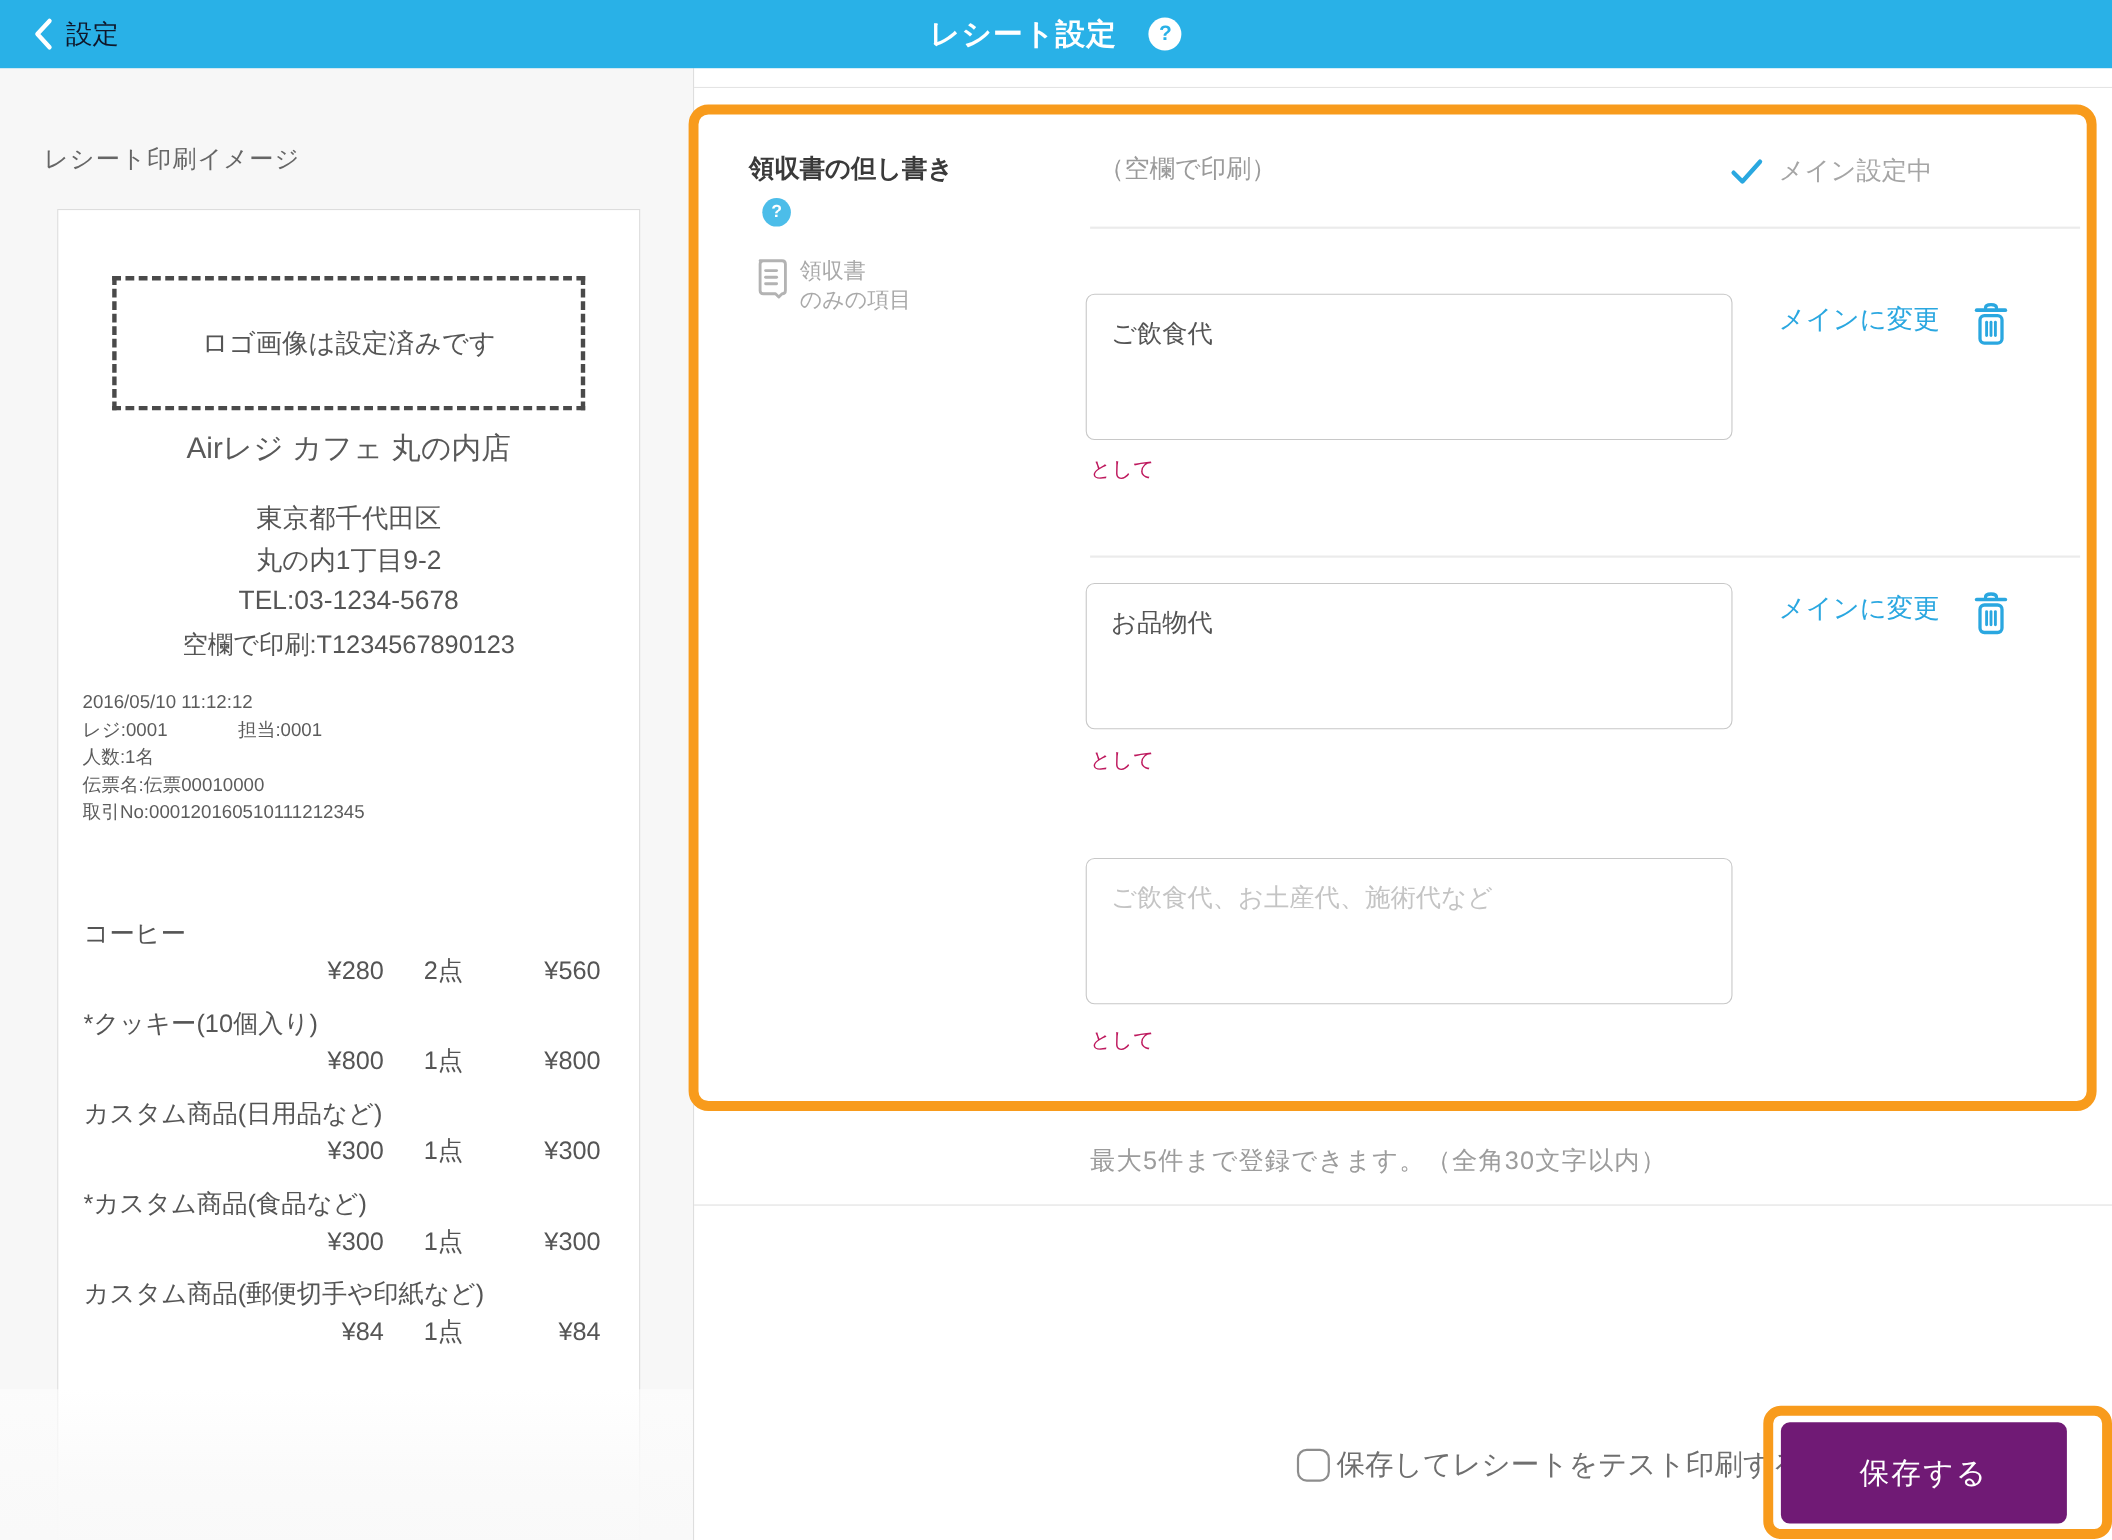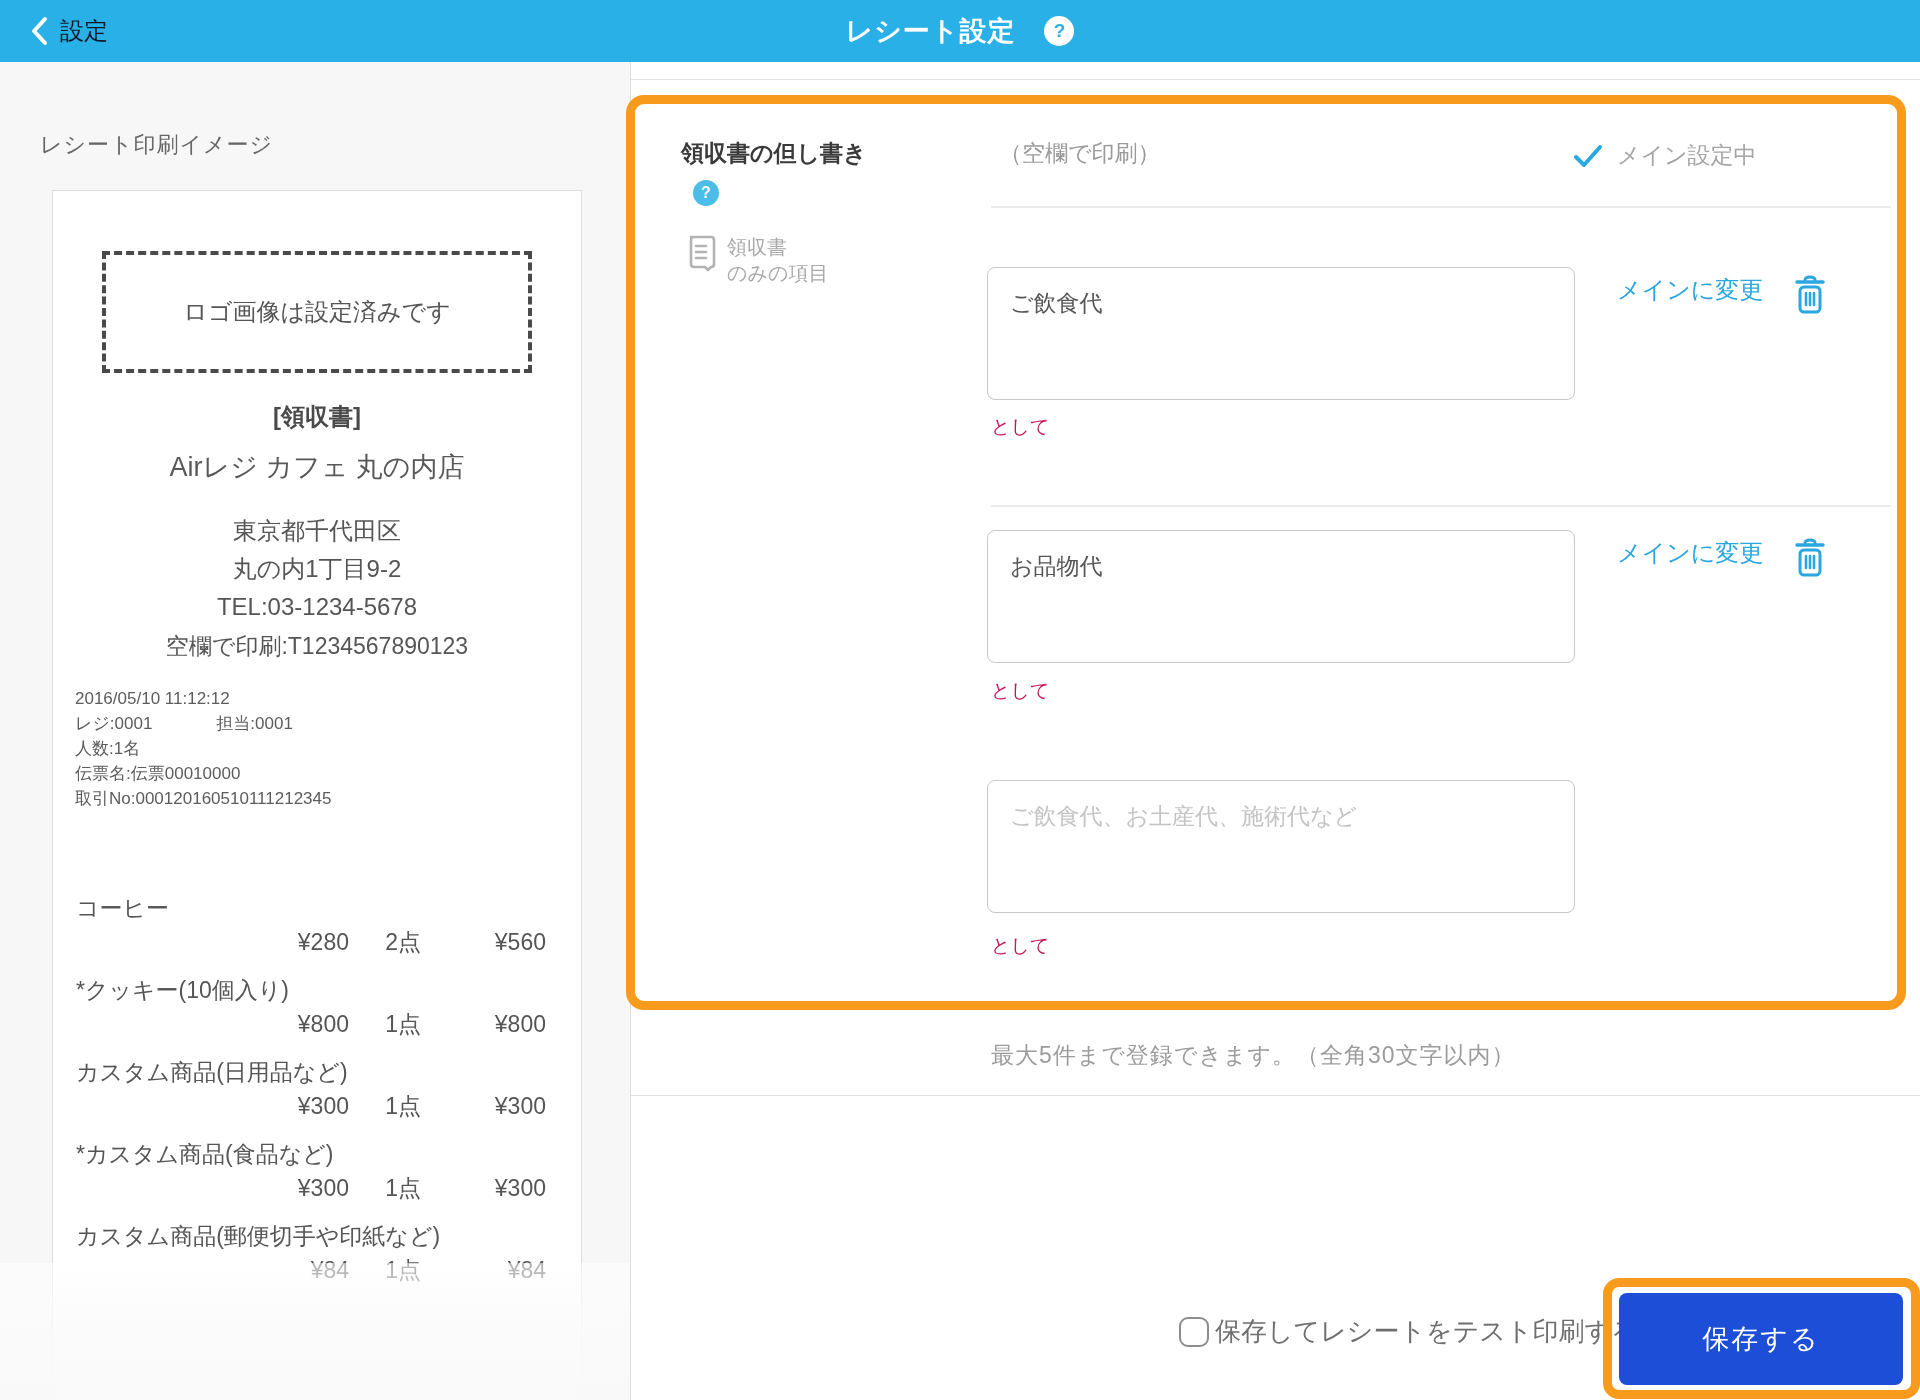--- a/index.html
+++ b/index.html
@@ -76,21 +76,21 @@
   .suffix-2 { top:616px; }
   .suffix-3 { top:871px; }
 
   .limit-note { position:absolute; left:360px; top:978px; font-size:23px; color:#9c9c9c; letter-spacing:1px; }
 
   
   .footer-row { position:absolute; left:548px; top:1252px; display:flex; align-items:center; }
   .checkbox { width:30px; height:30px; border:2px solid #8d8d8d; border-radius:9px; background:#ffffff; cursor:pointer; flex:0 0 auto; }
   .footer-label { margin-left:6px; font-size:26px; color:#6f6f6f; cursor:pointer; }
   .save-frame { position:absolute; left:972px; top:1216px; width:317px; height:121px; border:9px solid #f89b1c; border-radius:16px; }
-  .save-btn { position:absolute; left:988px; top:1231px; width:284px; height:92px; background:#1d4ed8; border:none; border-radius:8px; color:#ffffff; font-size:27px; letter-spacing:2px; cursor:pointer; font-family:"Liberation Sans","DejaVu Sans",sans-serif; }
+  .save-btn { position:absolute; left:988px; top:1231px; width:260px; height:92px; background:#701a75; border:none; border-radius:8px; color:#ffffff; font-size:27px; letter-spacing:2px; cursor:pointer; font-family:"Liberation Sans","DejaVu Sans",sans-serif; }
 </style>
 </head>
 <body>
 
 <div class="app">
 
   <div class="topbar">
     <div class="back-btn">
       <svg width="18" height="30" viewBox="0 0 18 30">
         <polyline points="15,3 4,15 15,27" fill="none" stroke="#ffffff" stroke-width="4" stroke-linecap="round" stroke-linejoin="round"></polyline>
@@ -103,21 +103,20 @@
     </div>
   </div>
 
   <div class="left-panel">
     <div class="left-heading">レシート印刷イメージ</div>
 
     <div class="receipt-card">
       <div class="logo-box">
         <span>ロゴ画像は設定済みです</span>
       </div>
-      <div class="r-doctype">[領収書]</div>
       <div class="r-store">Airレジ カフェ 丸の内店</div>
       <div class="r-addr1">東京都千代田区</div>
       <div class="r-addr2">丸の内1丁目9-2</div>
       <div class="r-tel">TEL:03-1234-5678</div>
       <div class="r-reg">空欄で印刷:T1234567890123</div>
 
       <div class="r-info">
         <div>2016/05/10 11:12:12</div>
         <div><span>レジ:0001</span><span class="gap"></span><span>担当:0001</span></div>
         <div>人数:1名</div>

